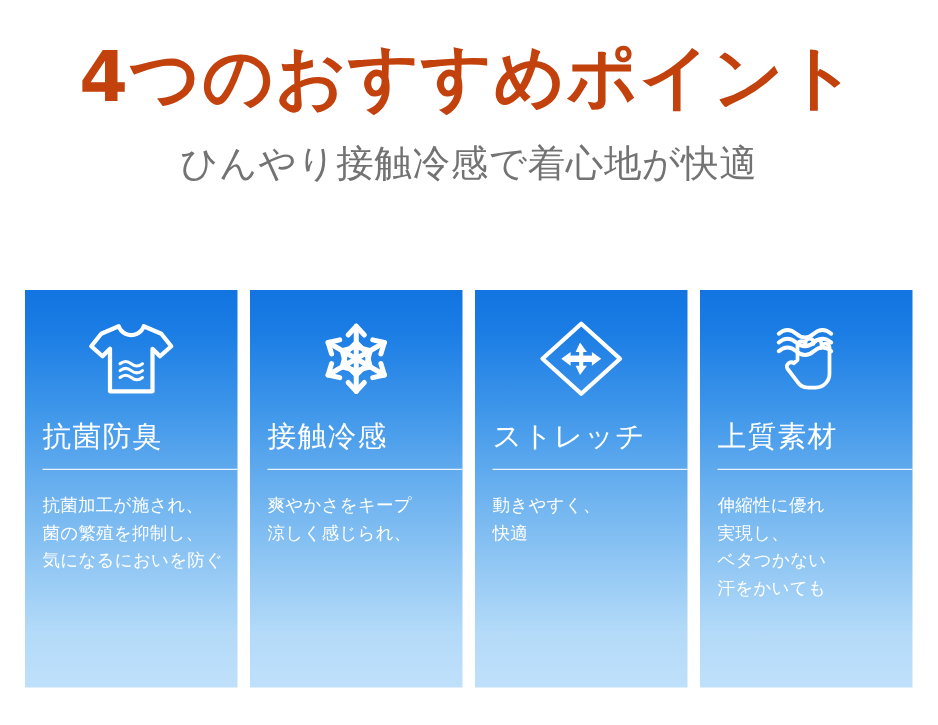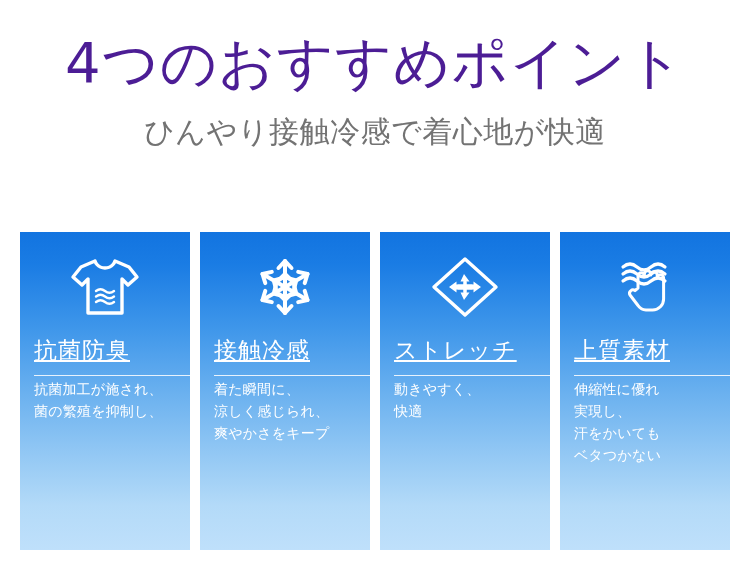--- a/index.html
+++ b/index.html
@@ -24,22 +24,22 @@
 
   
   .header {
     width: 100%;
     padding-top: 34px;
     text-align: center;
   }
   .main-title {
     font-size: 56px;
     line-height: 1.05;
-    font-weight: 400;
-    color: #4c1d95;
+    font-weight: 700;
+    color: #c2410c;
     letter-spacing: 1px;
     margin: 0;
     white-space: nowrap;
   }
   .sub-title {
     font-size: 30px;
     line-height: 1.1;
     font-weight: 400;
     color: #737373;
     letter-spacing: 0.5px;
@@ -89,32 +89,31 @@
   }
 
   .card-title {
     font-size: 23px;
     line-height: 1.2;
     color: #ffffff;
     font-weight: 400;
     letter-spacing: 1px;
     margin: 0;
     white-space: nowrap;
-    text-decoration: underline;
   }
 
   .card-divider {
     height: 1px;
     background: rgba(255,255,255,0.85);
     margin: 10px 0 0 0;
     width: 160px;
   }
 
   .card-body {
-    margin-top: 2px;
+    margin-top: 18px;
     font-size: 14px;
     line-height: 22px;
     color: #ffffff;
     letter-spacing: 0.2px;
   }
   .card-body .line {
     white-space: nowrap;
     display: block;
   }
 </style>
@@ -138,20 +137,21 @@
           <path d="M28 36 q4.5 -3.6 9 0 t9 0" stroke-width="2.4"></path>
           <path d="M28 41.5 q4.5 -3.6 9 0 t9 0" stroke-width="2.4"></path>
           <path d="M28 47 q4.5 -3.6 9 0 t9 0" stroke-width="2.4"></path>
         </svg>
       </div>
       <div class="card-title">抗菌防臭</div>
       <div class="card-divider"></div>
       <div class="card-body">
         <span class="line">抗菌加工が施され、</span>
         <span class="line">菌の繁殖を抑制し、</span>
+        <span class="line">気になるにおいを防ぐ</span>
       </div>
     </div>
 
     <div class="card">
       <div class="card-icon">
         <svg width="60" height="64" viewBox="0 0 60 64" fill="none" stroke="#ffffff" stroke-width="4" stroke-linecap="round" stroke-linejoin="round">
           <g transform="translate(30,32)">
             <g>
               <line x1="0" y1="-26" x2="0" y2="26"></line>
               <path d="M0 -26 L-6.5 -19 M0 -26 L6.5 -19"></path>
@@ -172,23 +172,22 @@
               <path d="M0 -13 L-6 -7 M0 -13 L6 -7"></path>
               <path d="M0 26 L-6.5 19 M0 26 L6.5 19"></path>
               <path d="M0 13 L-6 7 M0 13 L6 7"></path>
             </g>
           </g>
         </svg>
       </div>
       <div class="card-title">接触冷感</div>
       <div class="card-divider"></div>
       <div class="card-body">
-        <span class="line">着た瞬間に、</span>
+        <span class="line">爽やかさをキープ</span>
         <span class="line">涼しく感じられ、</span>
-        <span class="line">爽やかさをキープ</span>
       </div>
     </div>
 
     <div class="card">
       <div class="card-icon">
         <svg width="74" height="64" viewBox="0 0 74 64" fill="none" stroke="#ffffff" stroke-width="3.4" stroke-linejoin="round" stroke-linecap="round">
           <path d="M37 4 L68 32 L37 60 L6 32 Z"></path>
           <g fill="#ffffff" stroke="none">
             <path d="M36 19 L41.5 26.5 L38.5 26.5 L38.5 37.5 L35.5 37.5 L35.5 26.5 L32.5 26.5 Z"></path>
             <path d="M36 45 L41.5 37.5 L38.5 37.5 L38.5 26.5 L35.5 26.5 L35.5 37.5 L32.5 37.5 Z"></path>
@@ -218,19 +217,19 @@
                    a11 11 0 0 1 -11 11 L38 55
                    a10 10 0 0 1 -8 -4.5 L22 40
                    a3.4 3.4 0 0 1 5 -4.4 Z"></path>
         </svg>
       </div>
       <div class="card-title">上質素材</div>
       <div class="card-divider"></div>
       <div class="card-body">
         <span class="line">伸縮性に優れ</span>
         <span class="line">実現し、</span>
+        <span class="line">ベタつかない</span>
         <span class="line">汗をかいても</span>
-        <span class="line">ベタつかない</span>
       </div>
     </div>
 
   </div>
 </div>
 
 </body></html>

